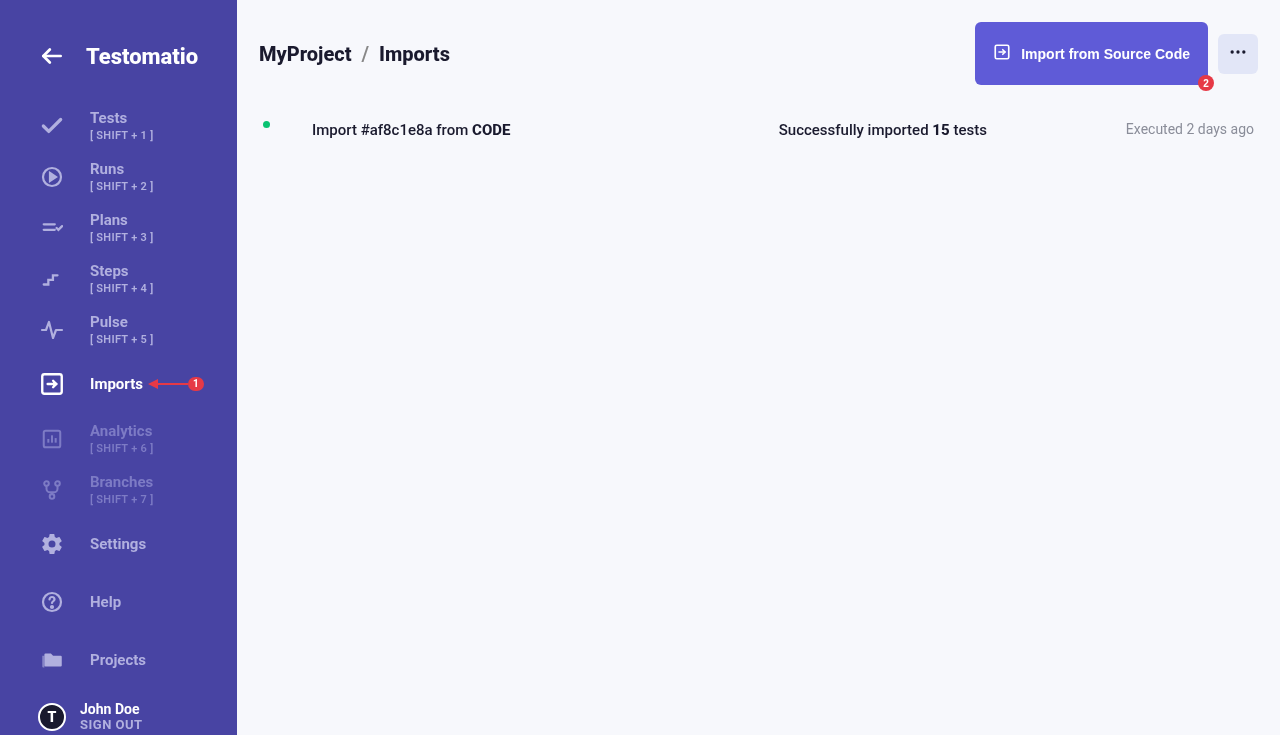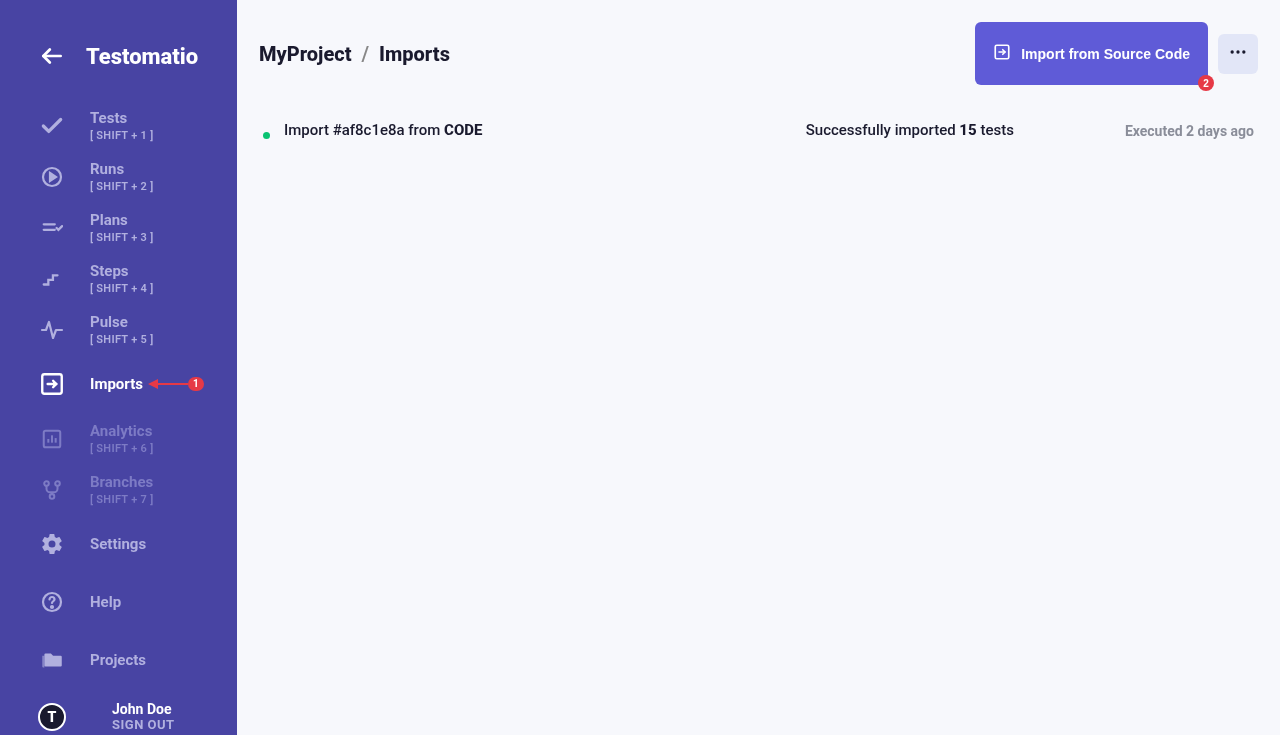--- a/index.html
+++ b/index.html
@@ -110,21 +110,21 @@
   border-radius: 50%;
   background: #1a1a2e;
   display: flex;
   align-items: center;
   justify-content: center;
   color: #fff;
   font-weight: 900;
   font-size: 14px;
   border: 2px solid #fff;
 }
-.user-text { display: flex; flex-direction: column; margin-left: 32px; }
+.user-text { display: flex; flex-direction: column; }
 .user-name { font-size: 14px; font-weight: 700; color: #fff; }
 .sign-out { font-size: 13px; font-weight: 700; color: #b1b0df; letter-spacing: 0.5px; }
 .main {
   flex: 1;
   padding: 22px;
   display: flex;
   flex-direction: column;
 }
 .top-bar {
   display: flex;
@@ -179,36 +179,37 @@
   width: 40px;
   height: 40px;
   border-radius: 6px;
   cursor: pointer;
   display: flex;
   align-items: center;
   justify-content: center;
 }
 .row {
   display: flex;
-  align-items: flex-end;
+  align-items: flex-start;
   padding: 8px 4px;
+  gap: 28px;
 }
 .dot {
   width: 7px;
   height: 7px;
   border-radius: 50%;
   background: #09c372;
   margin-right: 14px;
   flex-shrink: 0;
 }
 .row-left { font-size: 15px; color: #1a1a2e; font-weight: 500; }
 .row-left b { font-weight: 800; }
 .row-mid { margin-left: auto; font-size: 15px; color: #1a1a2e; font-weight: 500; padding-right: 111px; }
 .row-mid b { font-weight: 800; }
-.row-right { font-size: 14px; color: #8a8d99; font-weight: 700; }
+.row-right { font-size: 14px; color: #8a8d99; font-weight: 400; }
 </style>
 </head>
 <body>
 
 <aside class="sidebar">
   <div class="sidebar-header">
     <span class="back-arrow">
       <svg width="26" height="26" viewBox="0 0 24 24" fill="none" stroke="#fff" stroke-width="2.5" stroke-linecap="round" stroke-linejoin="round">
           <line x1="20" y1="12" x2="4" y2="12"></line>
           <polyline points="10 18 4 12 10 6"></polyline>

